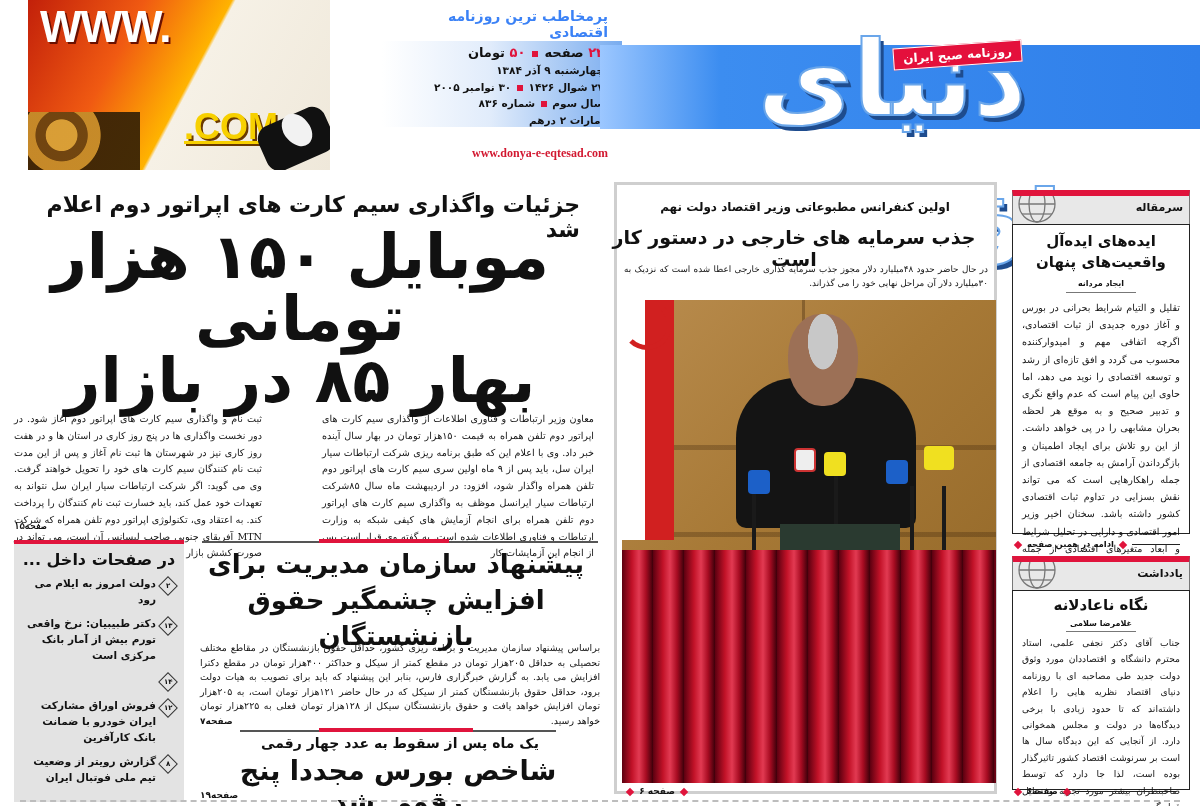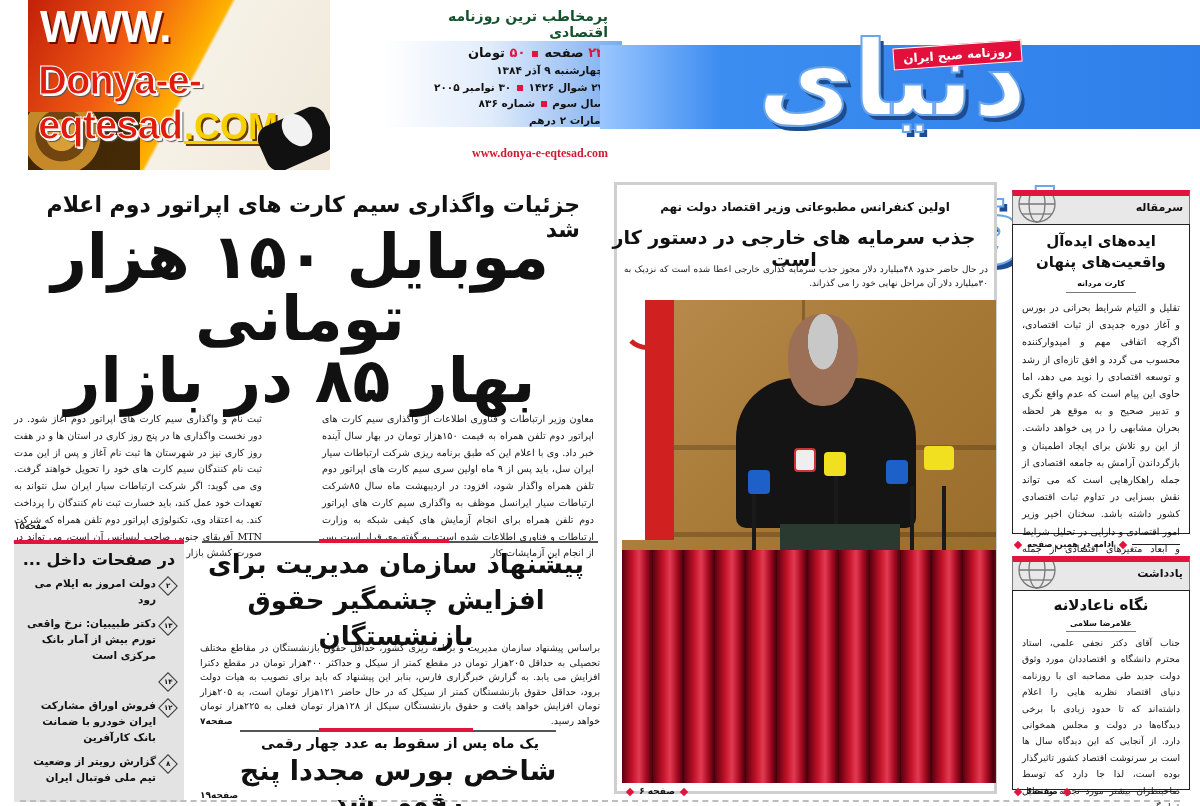--- a/index.html
+++ b/index.html
@@ -15,21 +15,21 @@
     text-shadow: 2px 2px 0 #6a1000; letter-spacing: -1px; }
   .ad-name { position: absolute; left: 10px; top: 58px; font: 900 40px "Liberation Sans", sans-serif; color: #e01c0c;
     -webkit-text-stroke: 1px #fff; text-shadow: 2px 2px 0 #fff, 3px 3px 1px #555; letter-spacing: -1px; }
   .ad-com { position: absolute; left: 156px; top: 106px; font: 900 36px "Liberation Sans", sans-serif; color: #f7d000;
     text-shadow: 2px 2px 0 #6a3a00; text-decoration: underline; }
   .ad-gears { position: absolute; left: 0; top: 112px; width: 112px; height: 58px;
     background: radial-gradient(circle at 30% 40%, #d8a238 0 18%, #6b4410 19% 30%, #c48c2a 31% 45%, #3a2406 46%); opacity: .95; }
   .ad-mouse-pad { position: absolute; left: 232px; top: 115px; width: 72px; height: 48px; background: #111; border-radius: 14px; transform: rotate(-24deg); }
   .ad-mouse { position: absolute; left: 256px; top: 112px; width: 26px; height: 36px; background: #f2f2f2; border-radius: 50%; transform: rotate(-40deg); }
 
-  .tagline { left: 398px; top: 8px; width: 210px; text-align: right; font: bold 14px "DejaVu Sans", sans-serif; color: #14532d; }
+  .tagline { left: 398px; top: 8px; width: 210px; text-align: right; font: bold 14px "DejaVu Sans", sans-serif; color: #3b82f6; }
   .info-box { left: 382px; top: 41px; width: 240px; height: 86px; padding: 3px 210px 0 0;
     background: linear-gradient(90deg, #ffffff 0%, #e1ecfb 45%, #79acef 100%); }
   .info-lines { position: absolute; right: 18px; top: 3px; width: 190px; text-align: right; }
   .info-line { font: bold 10.5px "DejaVu Sans", sans-serif; line-height: 16.5px; color: #111; white-space: nowrap; }
   .info-line.big { font-size: 13px; line-height: 18px; }
   .red { color: #e0143c; }
   .sq { display: inline-block; width: 6px; height: 6px; background: #e0143c; margin: 0 2px; vertical-align: middle; }
   .site-url { left: 398px; top: 146px; width: 210px; direction: ltr; text-align: right; font: bold 12px "Liberation Serif", serif; color: #d21830; }
 
   .logo-band { left: 600px; top: 45px; width: 600px; height: 84px; background: linear-gradient(90deg, #9cc7ff 0%, #3c8df0 20%, #2f7fea 100%); }
@@ -103,21 +103,20 @@
   .col-continue .line { display: inline-block; width: 48px; height: 1.5px; background: #222; vertical-align: middle; }
 
   .dashed { left: 20px; top: 800px; width: 1160px; border-top: 2px dashed #bdbdbd; }
 </style>
 </head>
 <body>
 
 <div class="abs ad-banner">
   <div class="ad-gears"></div>
   <div class="ad-www">WWW.</div>
-  <div class="ad-name">Donya-e-eqtesad</div>
   <div class="ad-com">.COM</div>
   <div class="ad-mouse-pad"></div>
   <div class="ad-mouse"></div>
 </div>
 
 <div class="abs tagline">پرمخاطب ترین روزنامه اقتصادی</div>
 
 <div class="abs info-box">
   <div class="info-lines">
     <div class="info-line big">
@@ -247,21 +246,21 @@
         </g>
       </svg>
   </div>
   <div class="col-header-label">سرمقاله</div>
 </div>
 <div class="abs col-box" style="top:224px; height:310px;">
   <div class="col-title">
     <div>ایده‌های ایده‌آل</div>
     <div>واقعیت‌های پنهان</div>
   </div>
-  <div class="col-author">کارت مردانه</div>
+  <div class="col-author">ایجاد مردانه</div>
   <div class="col-author-rule"></div>
   <div class="col-body">تقلیل و التیام شرایط بحرانی در بورس و آغاز دوره جدیدی از ثبات اقتصادی، اگرچه اتفاقی مهم و امیدوارکننده محسوب می گردد و افق تازه‌ای از رشد و توسعه اقتصادی را نوید می دهد، اما حاوی این پیام است که عدم واقع نگری و تدبیر صحیح و به موقع هر لحظه بحران مشابهی را در پی خواهد داشت. از این رو تلاش برای ایجاد اطمینان و بازگرداندن آرامش به جامعه اقتصادی از جمله راهکارهایی است که می تواند نقش بسزایی در تداوم ثبات اقتصادی کشور داشته باشد. سخنان اخیر وزیر امور اقتصادی و دارایی در تحلیل شرایط و ابعاد متغیرهای اقتصادی از جمله اقداماتی است</div>
 </div>
 <div class="abs col-continue" style="top:539px;">
   <span class="line"></span>
   <span class="dot"></span>
   <span>ادامه در همین صفحه</span>
   <span class="dot"></span>
 </div>
 

